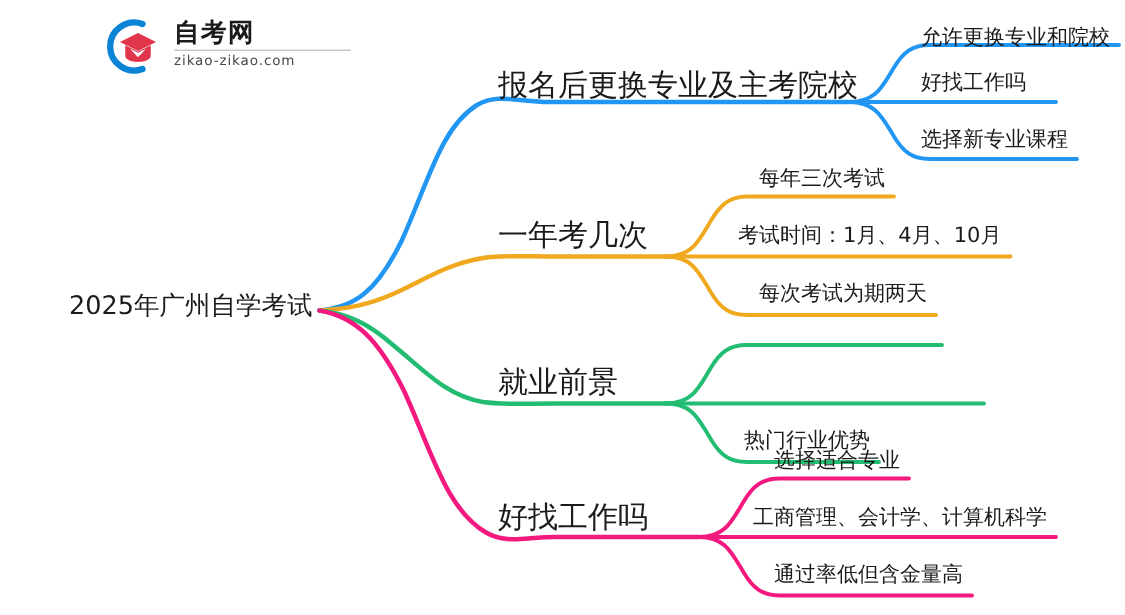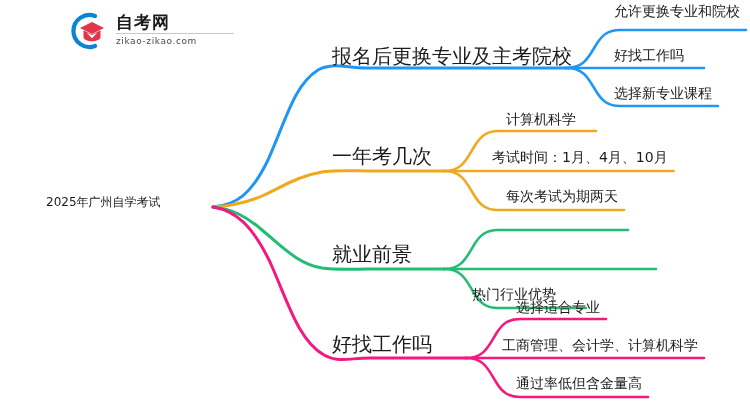--- a/index.html
+++ b/index.html
@@ -79,21 +79,21 @@
   
   .node-label {
     position: absolute;
     white-space: nowrap;
     color: #1b1b1b;
     line-height: 1;
   }
   #root-node {
     left: 10px;
     top: 196px;
-    font-size: 12px;
+    font-size: 17px;
   }
   .branch-label {
     font-size: 20px;
   }
   .leaf-label {
     font-size: 14px;
   }
 </style>
 </head>
 <body>
@@ -135,30 +135,30 @@
 
     <path fill="none" stroke-width="3" stroke-linecap="round" stroke="#f4197f" d="M177,207 C200,211 216,225 234,262 C252,302 262,340 288,355 C302,363 314,358 334,358 L430,358"></path>
     <path fill="none" stroke-width="2.6" stroke-linecap="round" stroke="#f4197f" d="M430,358 C448,358 452,347 460,334 C466,324 472,319 484,319 L570.0,319"></path>
     <path fill="none" stroke-width="2.6" stroke-linecap="round" stroke="#f4197f" d="M430,358 L668.0,358"></path>
     <path fill="none" stroke-width="2.6" stroke-linecap="round" stroke="#f4197f" d="M430,358 C448,358 452,369 460,382 C466,392 472,397 484,397 L612.0,397"></path>
   </svg>
 
   <div class="node-label" id="root-node">2025年广州自学考试</div>
 
   <div class="node-label branch-label" style="left:296px; top:46px;">报名后更换专业及主考院校</div>
-  <div class="node-label leaf-label" style="left:578px; top:4px;">允许更换专业和院校</div>
+  <div class="node-label leaf-label" style="left:578px; top:18px;">允许更换专业和院校</div>
   <div class="node-label leaf-label" style="left:578px; top:48px;">好找工作吗</div>
   <div class="node-label leaf-label" style="left:578px; top:86px;">选择新专业课程</div>
 
   <div class="node-label branch-label" style="left:296px; top:146px;">一年考几次</div>
-  <div class="node-label leaf-label" style="left:470px; top:112px;">计算机科学</div>
+  <div class="node-label leaf-label" style="left:470px; top:112px;">每年三次考试</div>
   <div class="node-label leaf-label" style="left:456px; top:150px;">考试时间：1月、4月、10月</div>
   <div class="node-label leaf-label" style="left:470px; top:189px;">每次考试为期两天</div>
 
   <div class="node-label branch-label" style="left:296px; top:244px;">就业前景</div>
-  <div class="node-label leaf-label" style="left:436px; top:287px;">热门行业优势</div>
+  <div class="node-label leaf-label" style="left:460px; top:287px;">热门行业优势</div>
 
   <div class="node-label branch-label" style="left:296px; top:334px;">好找工作吗</div>
   <div class="node-label leaf-label" style="left:480px; top:300px;">选择适合专业</div>
   <div class="node-label leaf-label" style="left:466px; top:338px;">工商管理、会计学、计算机科学</div>
   <div class="node-label leaf-label" style="left:480px; top:376px;">通过率低但含金量高</div>
 
 </div>
 
 </body></html>

